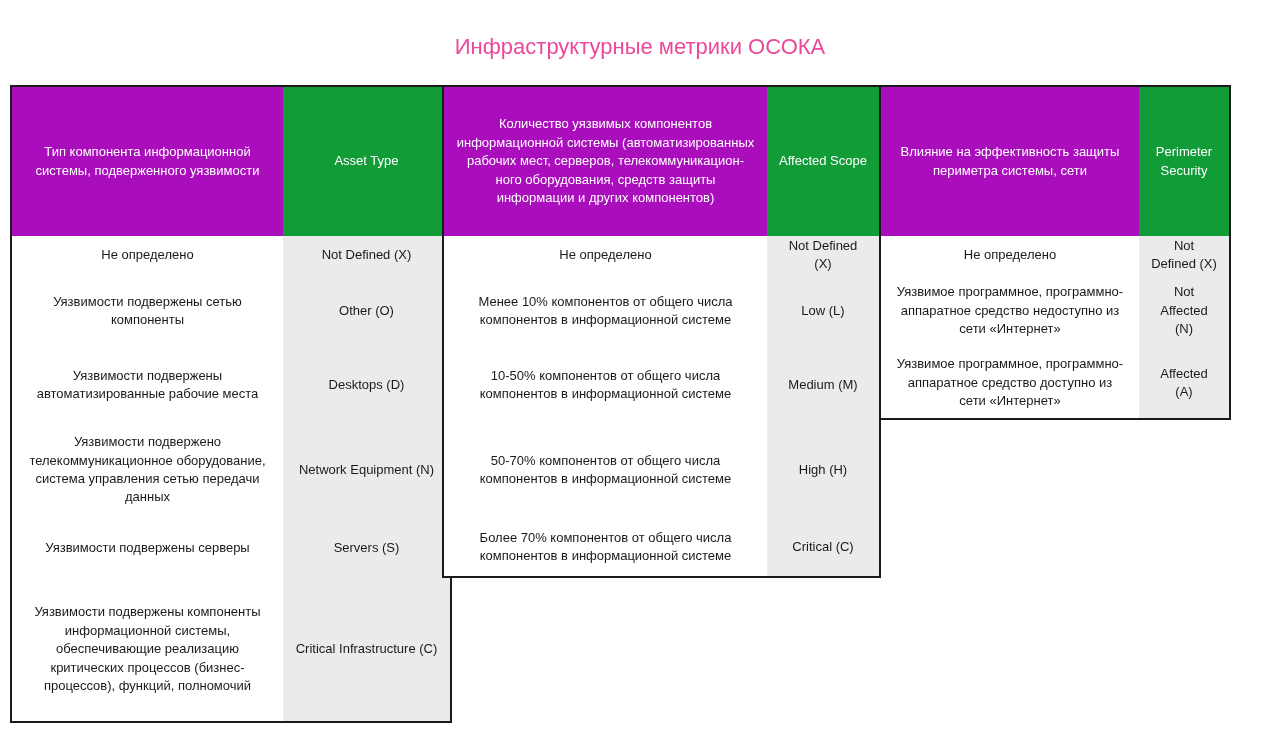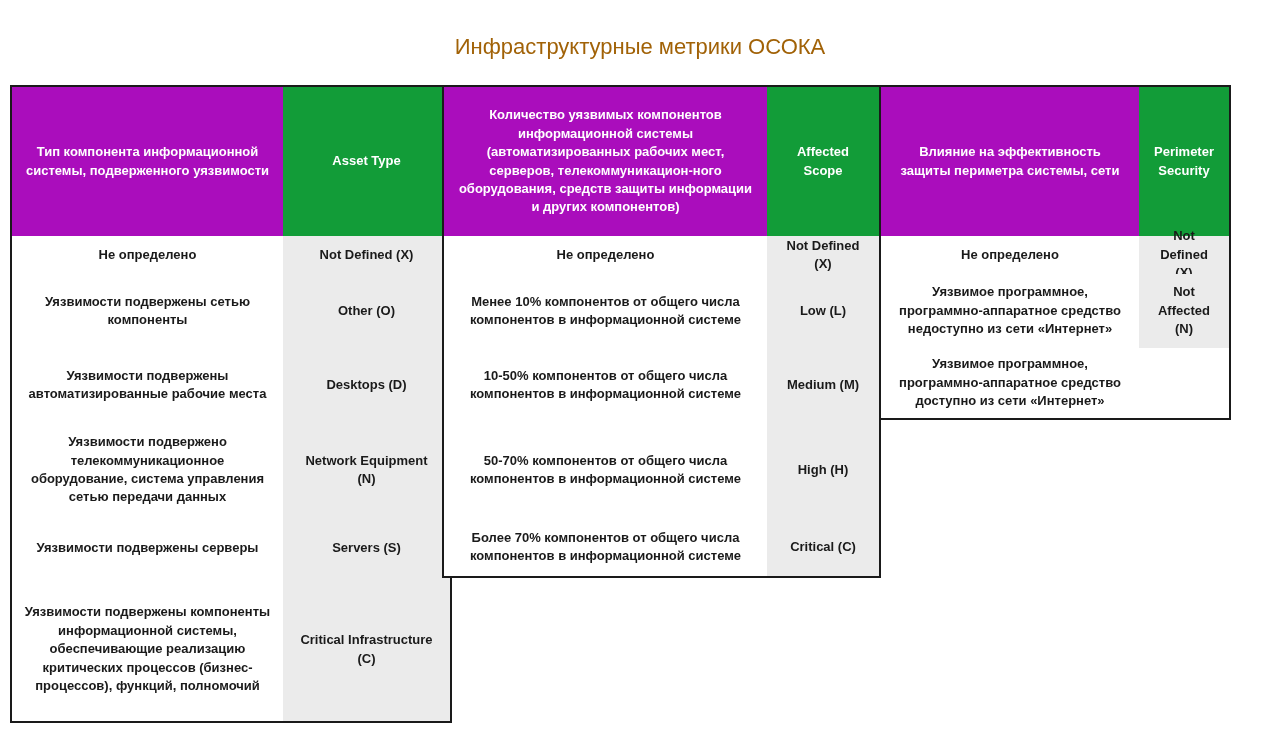--- a/index.html
+++ b/index.html
@@ -16,29 +16,28 @@
     color: #1a1a1a;
     overflow: hidden;
   }
   .page { position: relative; width: 1280px; height: 741px; }
   .page-title {
     position: absolute;
     top: 34px; left: 0; width: 100%;
     text-align: center;
     font-size: 22px;
     font-weight: 400;
-    color: #a16207;
+    color: #ec4899;
   }
   .metric-table {
     position: absolute;
     top: 85px;
     display: grid;
     border: 2px solid var(--border);
     background: #ffffff;
-    font-weight: bold;
   }
   .t1 { left: 10px;  width: 442px; height: 638px; grid-template-columns: 271px 1fr; grid-template-rows: 149px 38px 74px 74px 96px 60px 1fr; }
   .t2 { left: 442px; width: 439px; height: 493px; grid-template-columns: 323px 1fr; grid-template-rows: 149px 38px 74px 74px 96px 1fr; }
   .t3 { left: 879px; width: 352px; height: 335px; grid-template-columns: 258px 1fr; grid-template-rows: 149px 38px 74px 1fr; }
   .cell {
     display: flex;
     align-items: center;
     justify-content: center;
     text-align: center;
     padding: 4px 12px;
@@ -104,15 +103,16 @@
     <div class="cell hdr hdr-desc">Влияние на эффективность защиты периметра системы, сети</div>
     <div class="cell hdr hdr-code">Perimeter Security</div>
 
     <div class="cell">Не определено</div>
     <div class="cell code-cell">Not Defined (X)</div>
 
     <div class="cell">Уязвимое программное, программно-аппаратное средство недоступно из сети «Интернет»</div>
     <div class="cell code-cell">Not Affected (N)</div>
 
     <div class="cell">Уязвимое программное, программно-аппаратное средство доступно из сети «Интернет»</div>
+    <div class="cell code-cell">Affected (A)</div>
   </div>
 
 </div>
 
 </body></html>

